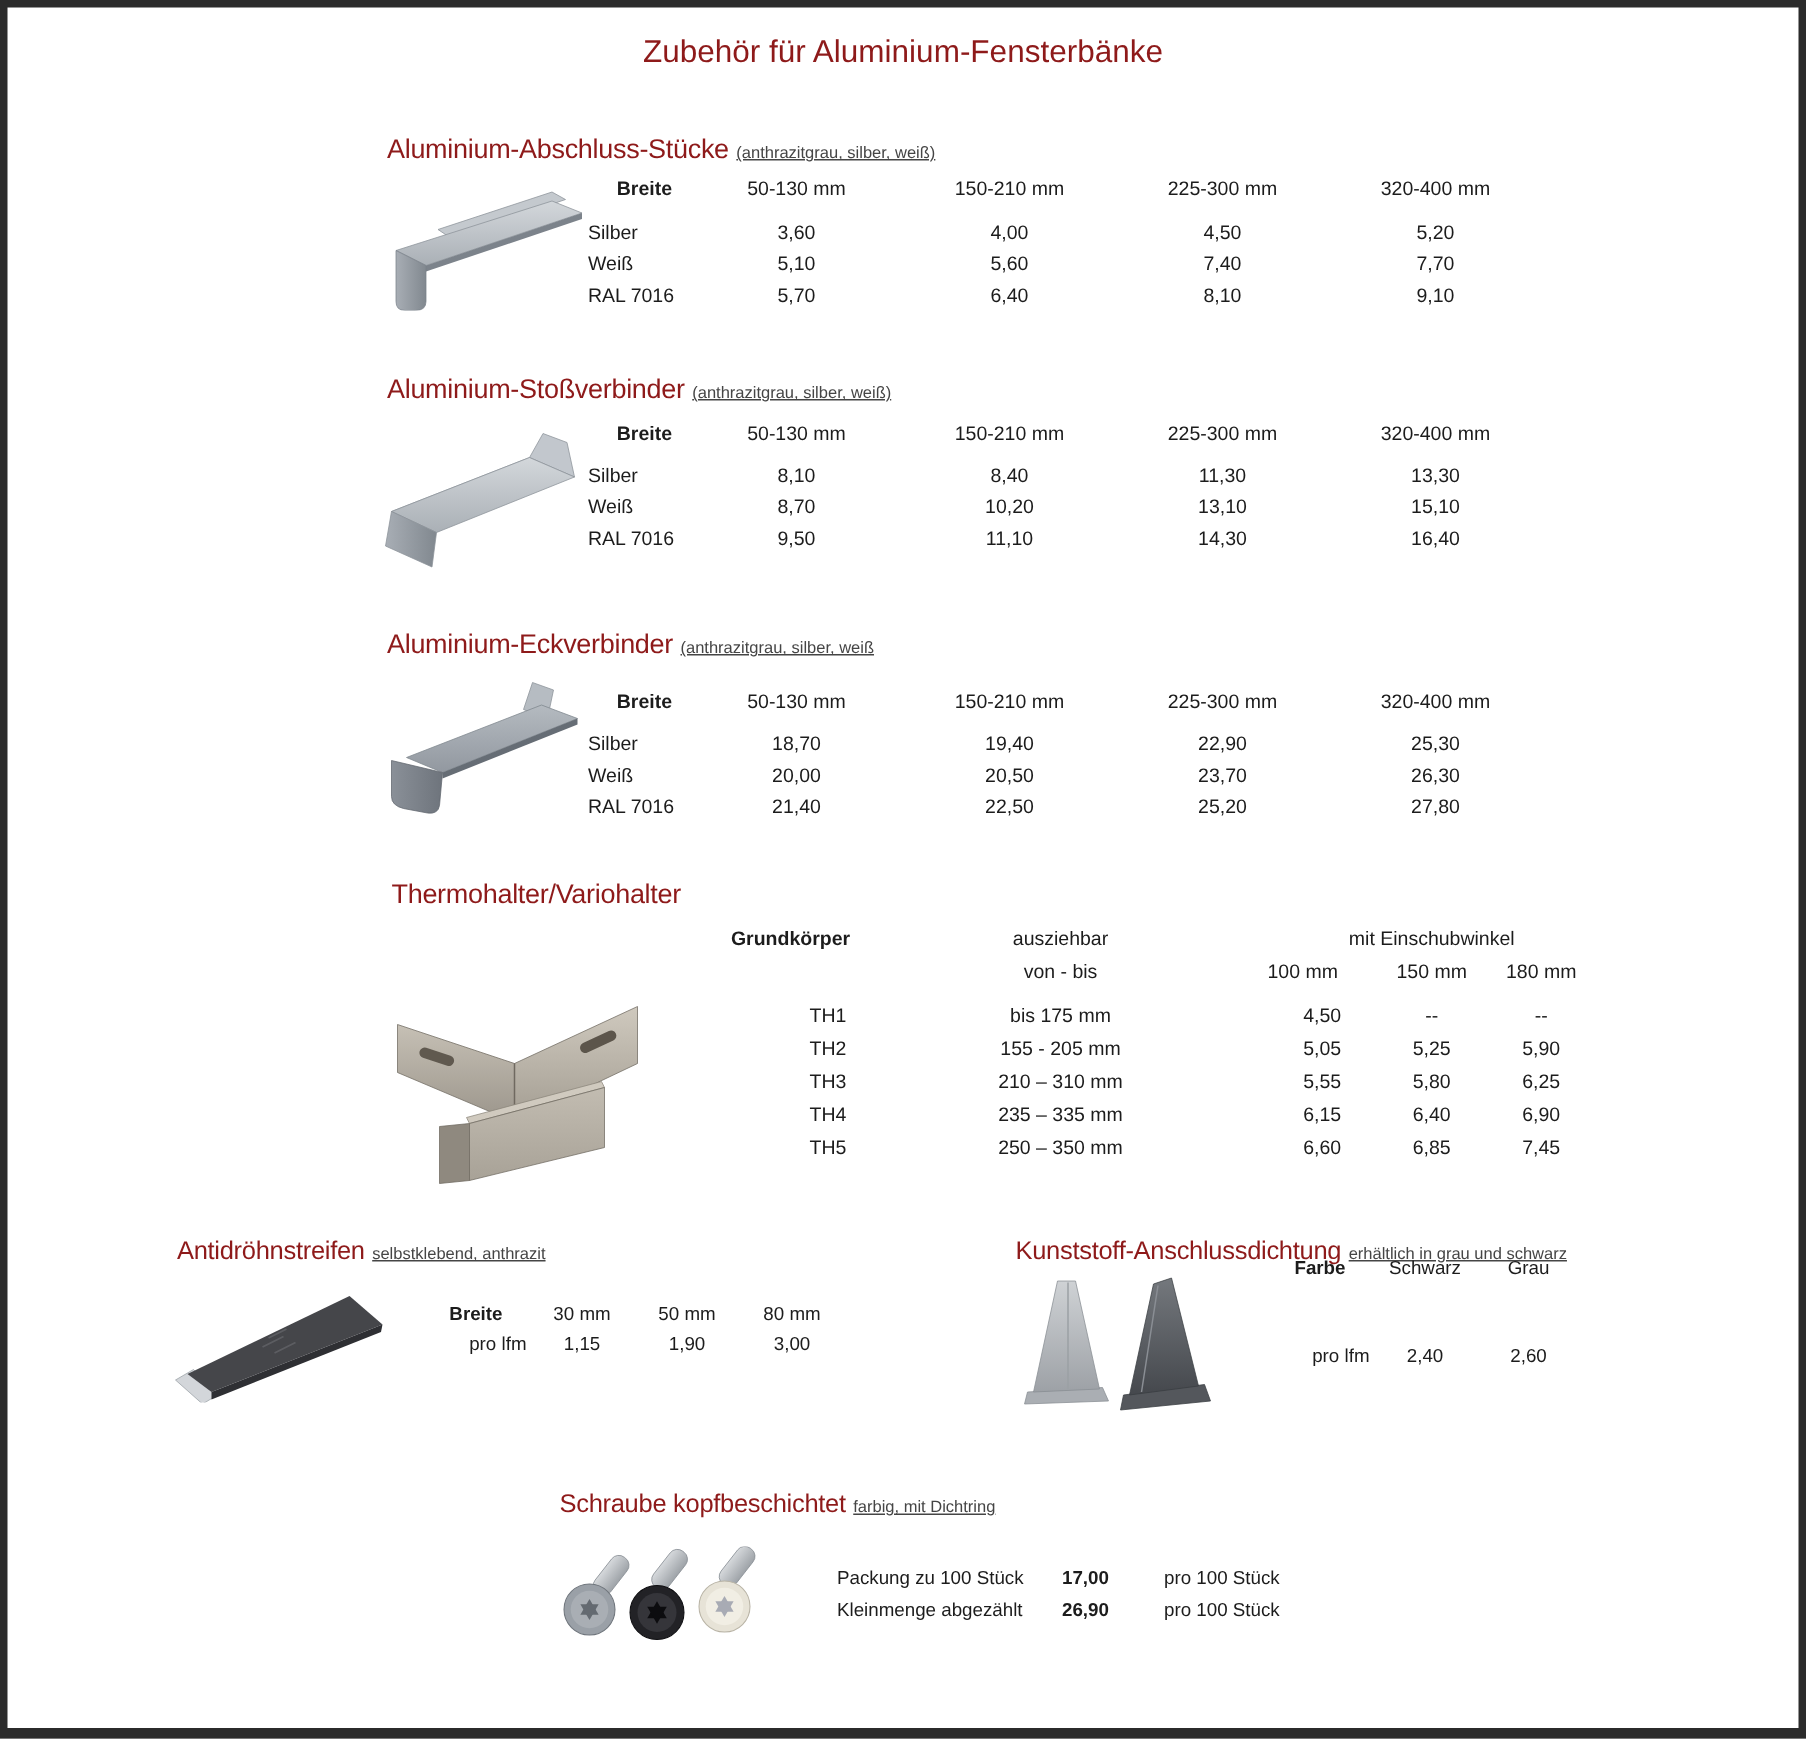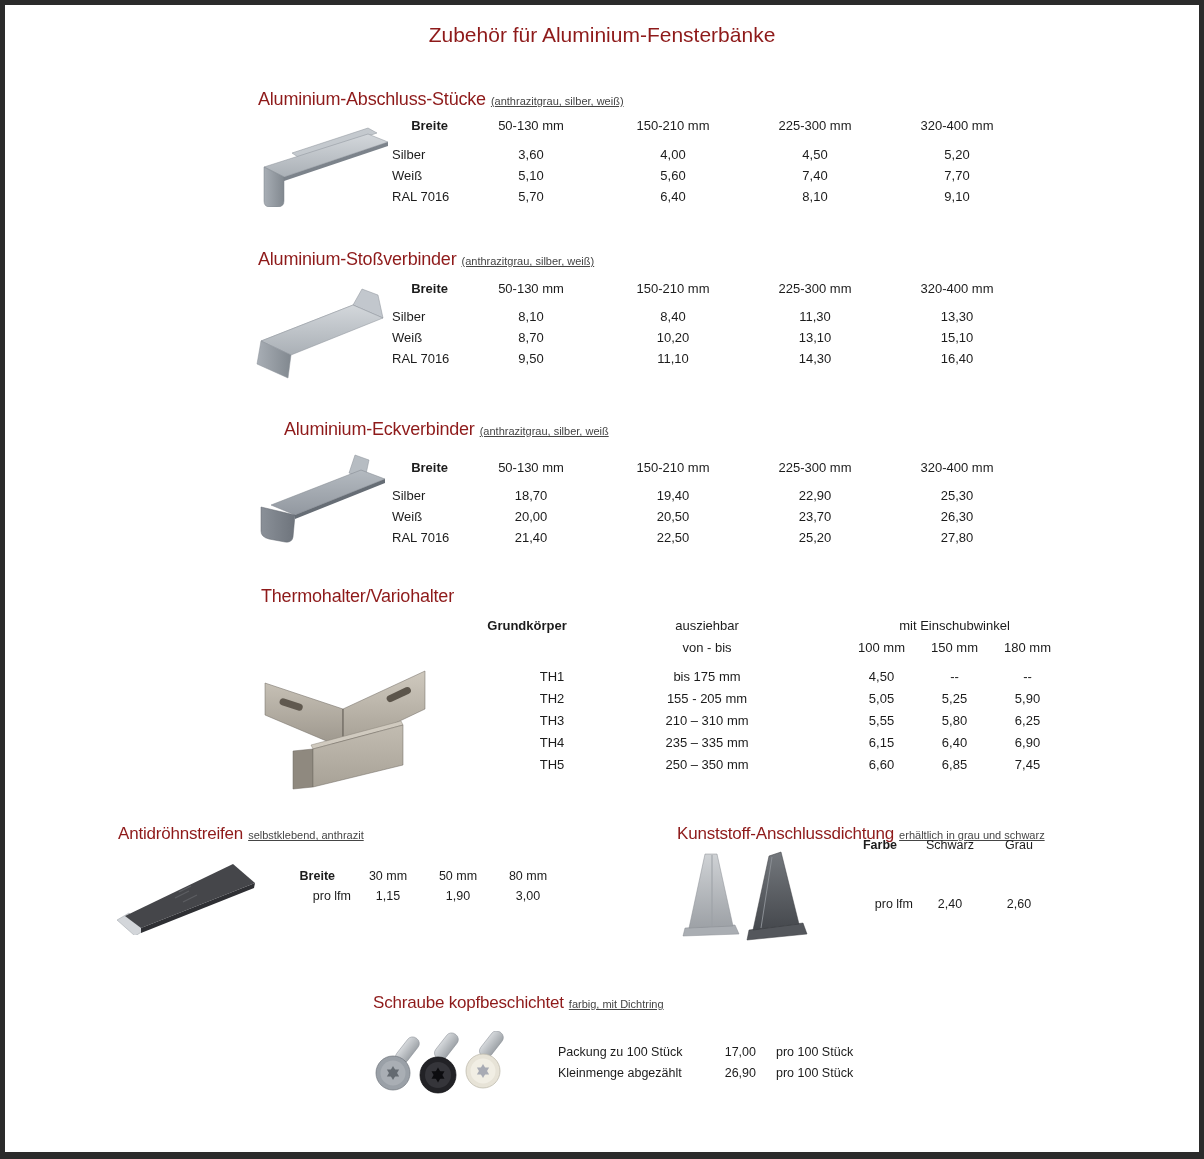--- a/index.html
+++ b/index.html
@@ -28,36 +28,36 @@
   .lab { text-align:left; padding-left:3px; }
 
   
   .th { display:grid; grid-template-columns:130px 180px 48px 73px 73px 73px; font-size:13px; }
   .th-head { grid-template-rows:22px 22px; line-height:22px; }
   .th-body { grid-auto-rows:22px; line-height:22px; }
   .g-r1c1 { grid-area:1/1; font-weight:bold; text-align:center; position:relative; left:-25px; }
   .g-r1c2 { grid-area:1/2; text-align:center; }
   .g-r1c46 { grid-row:1; grid-column:4/7; text-align:center; }
   .g-r2c2 { grid-area:2/2; text-align:center; }
-  .g-r2c4 { grid-area:2/4; text-align:center; }
+  .g-r2c4 { grid-area:2/4; }
   .g-r2c5 { grid-area:2/5; text-align:center; }
   .g-r2c6 { grid-area:2/6; text-align:center; }
   .tcol4 { grid-column:4; }
 
   
   .st { display:grid; font-size:12.5px; line-height:20px; }
   .st-anti { grid-template-columns:70px 70px 70px 70px; }
   .st-dicht { grid-template-columns:82px 70px 68px; }
   .st .lab-h { padding-right:18px; }
   .st .lab-r { text-align:right; padding-right:2px; }
 
   
   .sch { display:grid; grid-template-columns:150px 48px 20px 110px; grid-auto-rows:21px;
          font-size:12.5px; line-height:21px; }
-  .sch .price { text-align:right; }
+  .sch .price { text-align:left;font-weight:bold; }
   .sch .unit { text-align:left; }
 </style>
 </head>
 <body>
 
 <div class="page">
 
   <div class="abs doc-title">Zubehör für Aluminium-Fensterbänke</div>
 
   <div class="abs sec-head" style="left:253px; top:84px;">
@@ -135,21 +135,21 @@
     <div class="c">10,20</div>
     <div class="c">13,10</div>
     <div class="c">15,10</div>
     <div class="lab">RAL 7016</div>
     <div class="c">9,50</div>
     <div class="c">11,10</div>
     <div class="c">14,30</div>
     <div class="c">16,40</div>
   </div>
 
-  <div class="abs sec-head" style="left:253px; top:414px;margin-left:26px;">
+  <div class="abs sec-head" style="left:253px; top:414px;">
     <span class="sec-title">Aluminium-Eckverbinder</span><span class="sec-sub">(anthrazitgrau, silber, weiß</span>
   </div>
 
   <svg class="abs" style="left:240px; top:442px;" width="148" height="100" viewBox="0 0 148 100">
     <defs>
       <linearGradient id="g3" x1="0" y1="0" x2="0" y2="1">
         <stop offset="0" stop-color="#b4bac0"></stop>
           <stop offset="1" stop-color="#9298a0"></stop>
       </linearGradient>
       <linearGradient id="g4" x1="0" y1="0" x2="1" y2="0">

